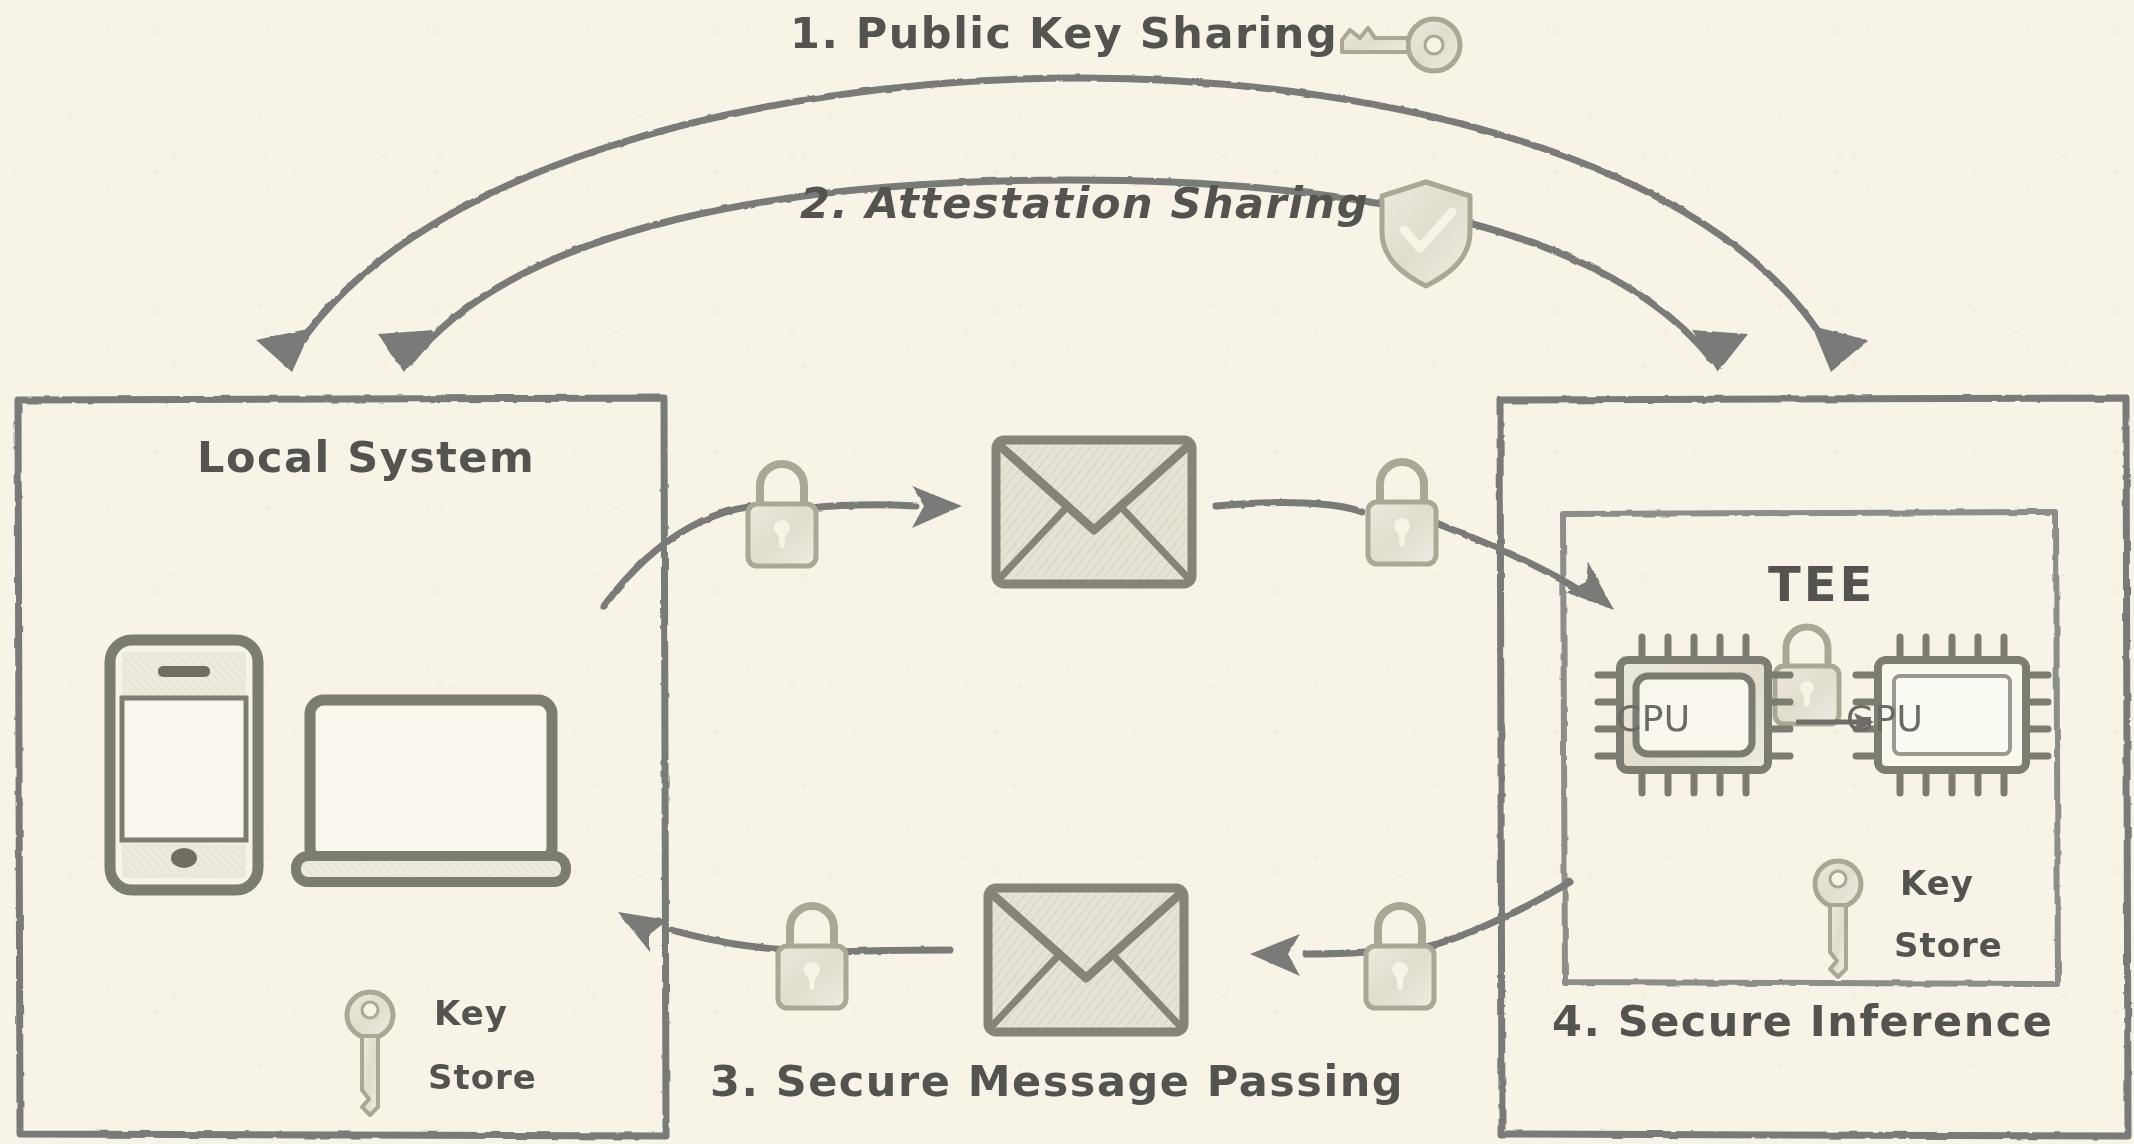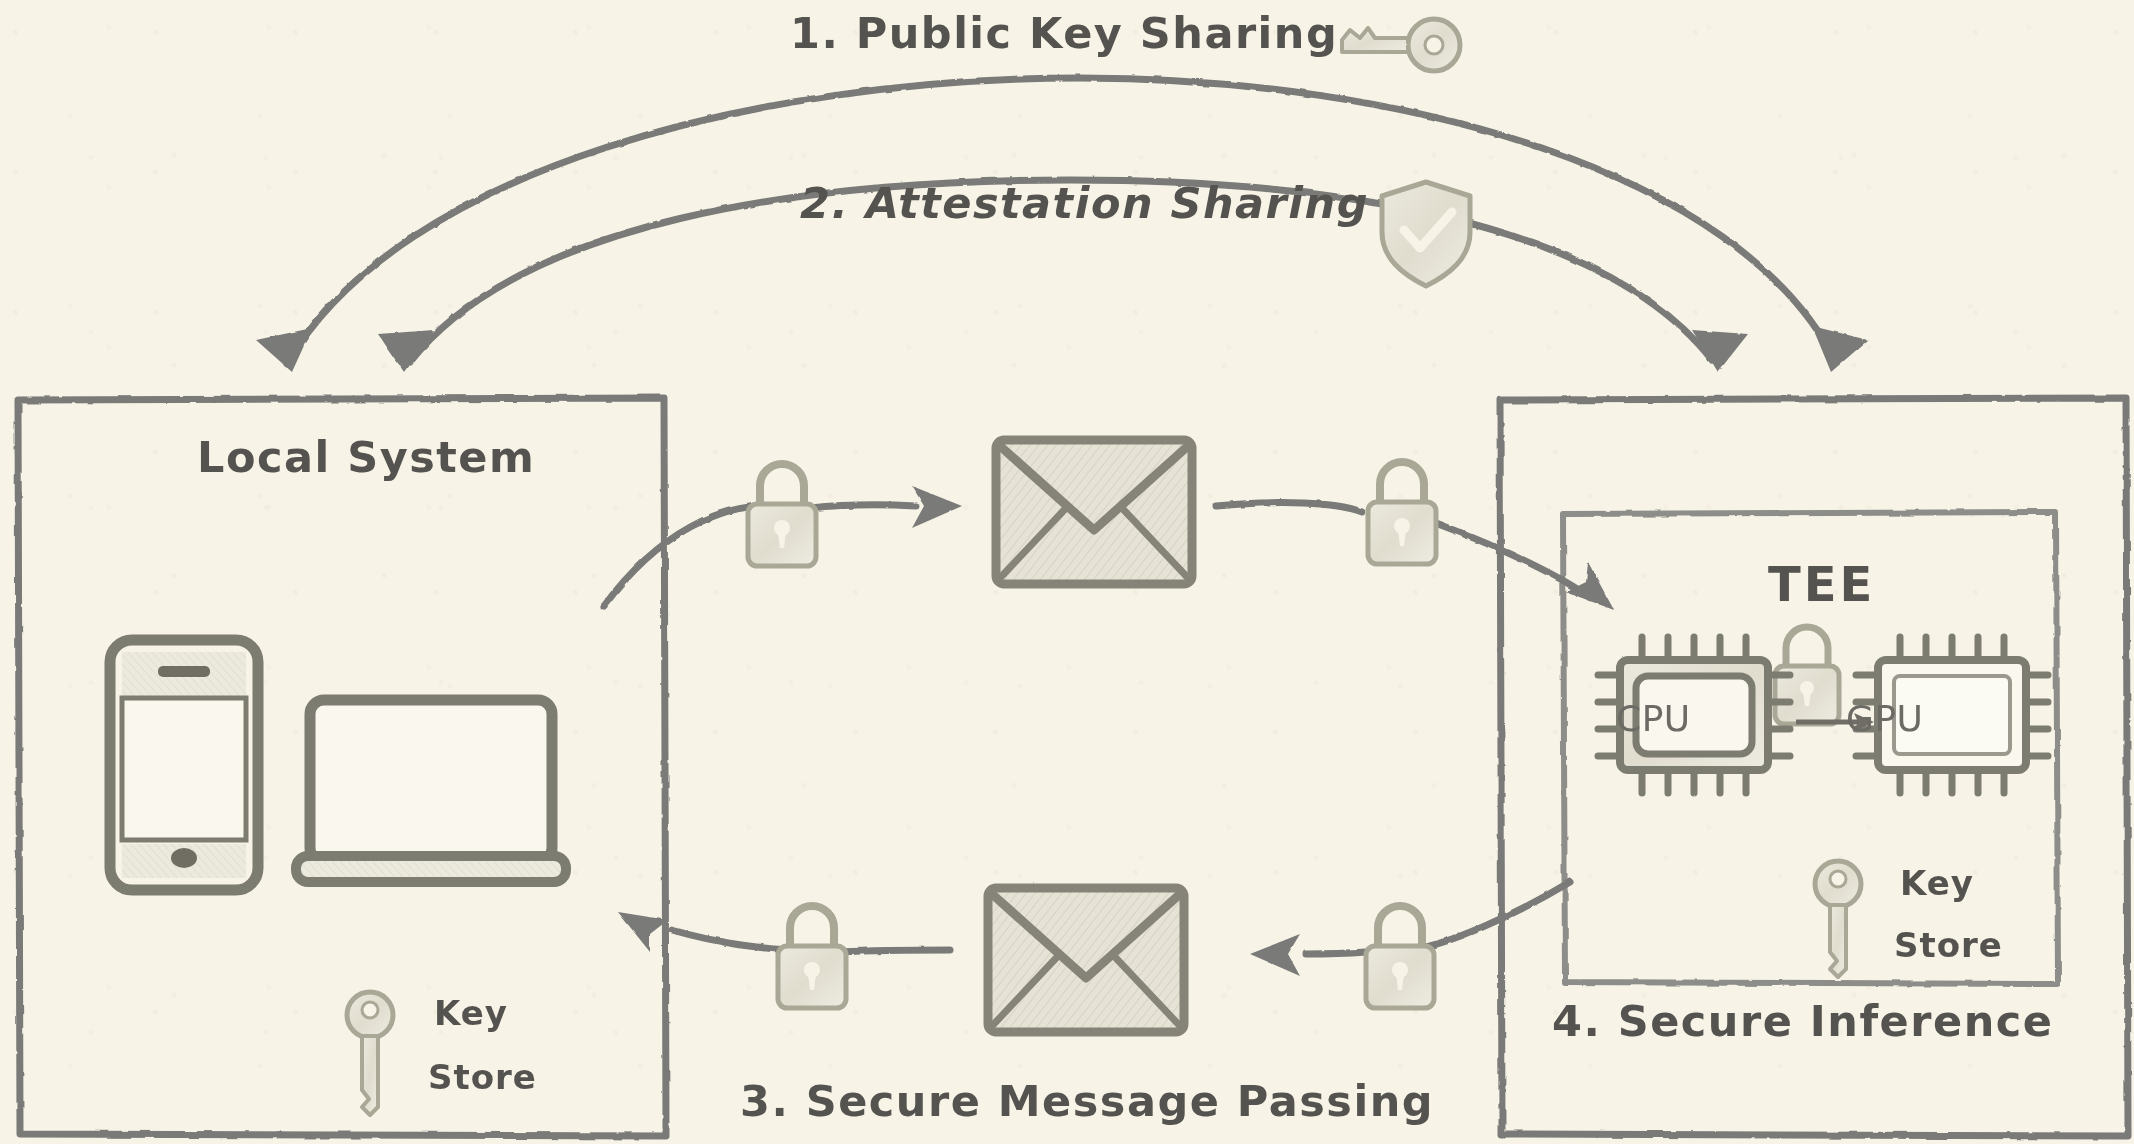--- a/index.html
+++ b/index.html
@@ -282,16 +282,16 @@
   <div class="hand lbl-chip" style="left:1616px;top:698px;">CPU</div>
 
   <div class="hand lbl-chip" style="left:1846px;top:698px;">GPU</div>
 
   <div class="hand lbl-key" style="left:434px;top:994px;">Key</div>
   <div class="hand lbl-key" style="left:428px;top:1058px;">Store</div>
 
   <div class="hand lbl-key" style="left:1900px;top:864px;">Key</div>
   <div class="hand lbl-key" style="left:1894px;top:926px;">Store</div>
 
-  <div class="hand lbl-step" style="left:740px;top:1056px;margin-top:20px;">3. Secure Message Passing</div>
+  <div class="hand lbl-step" style="left:710px;top:1056px;">3. Secure Message Passing</div>
 
   <div class="hand lbl-step" style="left:1552px;top:996px;">4. Secure Inference</div>
 </div>
 
 </body></html>

